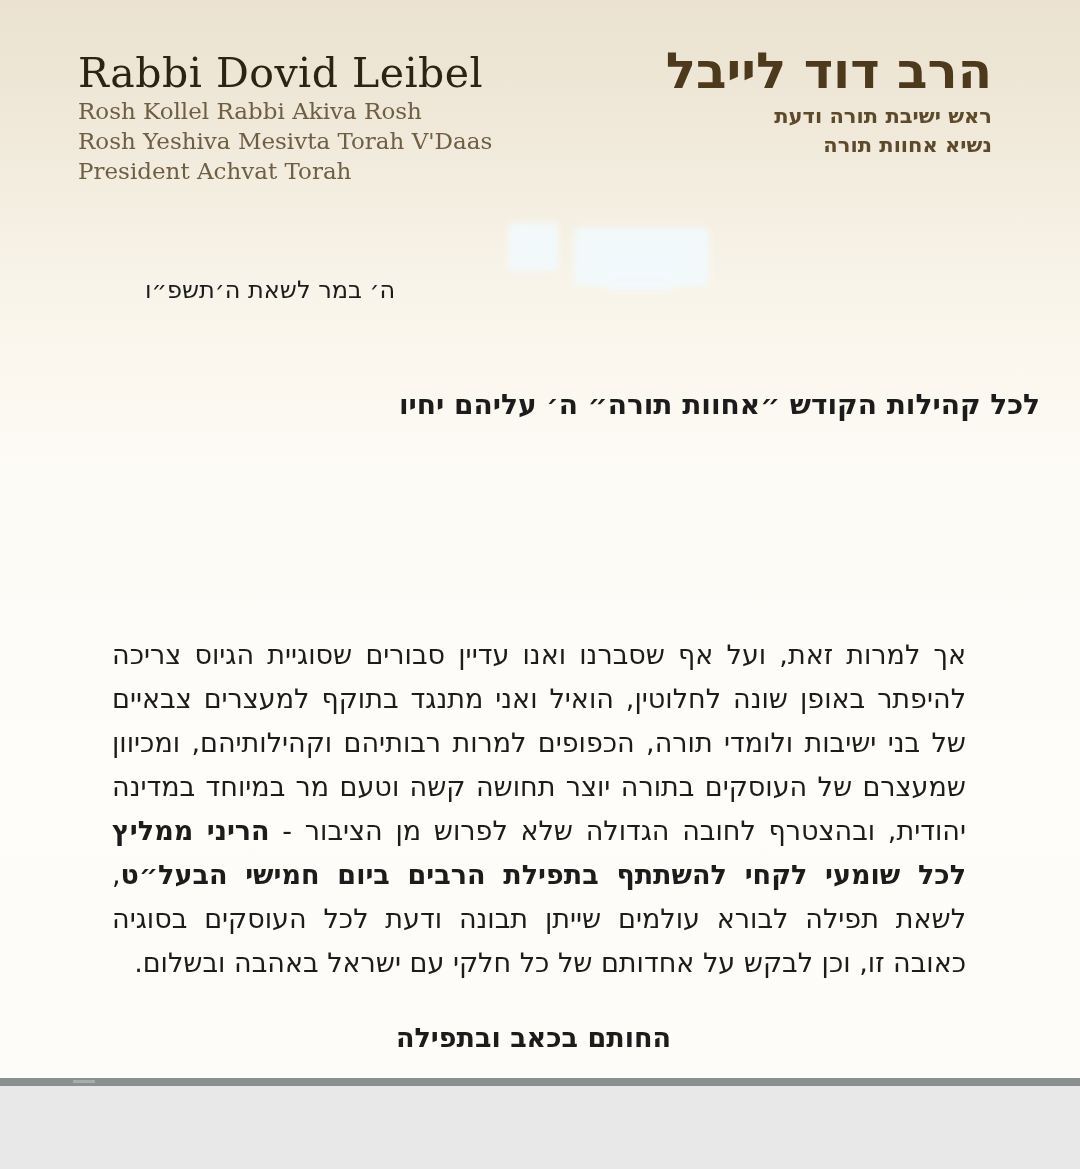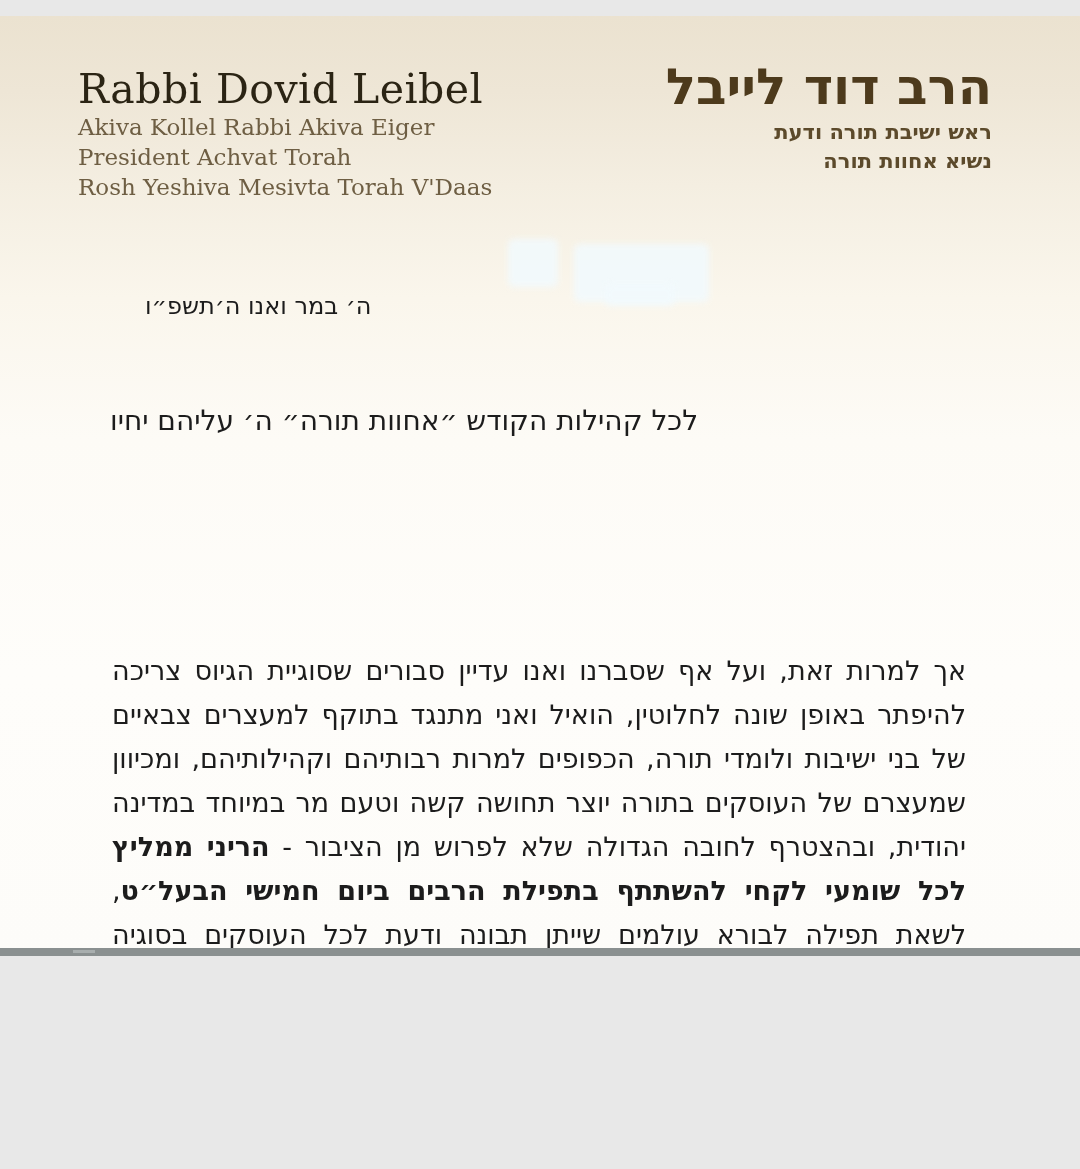--- a/index.html
+++ b/index.html
@@ -3,22 +3,22 @@
 <meta charset="utf-8">
 <style>
   html, body { margin: 0; padding: 0; }
   body {
     font-family: "DejaVu Sans", sans-serif;
     background: #e8e8e8;
   }
   .page {
     position: relative;
     width: 1080px;
-    height: 940px;
-    margin: 16px auto;
+    height: 1086px;
+    margin: 0 auto;
     overflow: hidden;
     background: linear-gradient(180deg,
       #ebe2d0 0%,
       #eee6d6 8%,
       #f4eee1 18%,
       #faf6ec 30%,
       #fdfbf6 45%,
       #fefdfa 70%,
       #fdfcf9 100%);
   }
@@ -84,23 +84,23 @@
     left: 145px;
     top: 276px;
     font-size: 24px;
     direction: rtl;
   }
   .salutation {
     position: absolute;
     left: 110px;
     right: 40px;
     top: 388px;
-    text-align: left;
+    text-align: right;
     font-size: 28px;
-    font-weight: normal;
+    font-weight: bold;
   }
   .para {
     position: absolute;
     left: 112px;
     right: 114px;
     font-size: 27px;
     line-height: 44px;
     text-align: justify;
   }
   .para1 { top: 496px; }
@@ -143,36 +143,36 @@
     background: #a8aeae;
   }
 </style>
 </head>
 <body>
 
 <div class="page">
 
   <div class="lh-english">
     <div class="name">Rabbi Dovid Leibel</div>
-    <div class="subtitle">Akiva Kollel Rabbi Akiva Eiger</div>
+    <div class="subtitle">Rosh Kollel Rabbi Akiva Rosh</div>
+    <div class="subtitle">Rosh Yeshiva Mesivta Torah V'Daas</div>
     <div class="subtitle">President Achvat Torah</div>
-    <div class="subtitle">Rosh Yeshiva Mesivta Torah V'Daas</div>
   </div>
 
   <div class="lh-hebrew">
     <div class="name">הרב דוד לייבל</div>
     <div class="subtitle">ראש ישיבת תורה ודעת</div>
     <div class="subtitle">נשיא אחוות תורה</div>
   </div>
 
   <div class="patch p1"></div>
   <div class="patch p2"></div>
   <div class="patch p3"></div>
 
-  <div class="heb date-line">ה׳ במר ואנו ה׳תשפ״ו</div>
+  <div class="heb date-line">ה׳ במר לשאת ה׳תשפ״ו</div>
 
   <div class="heb salutation">לכל קהילות הקודש ״אחוות תורה״ ה׳ עליהם יחיו</div>
 
 
   <p class="heb para para2"><span>אך למרות זאת, ועל אף שסברנו ואנו עדיין סבורים שסוגיית הגיוס צריכה להיפתר באופן שונה לחלוטין, הואיל ואני מתנגד בתוקף למעצרים צבאיים של בני ישיבות ולומדי תורה, הכפופים למרות רבותיהם וקהילותיהם, ומכיוון שמעצרם של העוסקים בתורה יוצר תחושה קשה וטעם מר במיוחד במדינה יהודית, ובהצטרף לחובה הגדולה שלא לפרוש מן הציבור - </span><b>הריני ממליץ לכל שומעי לקחי להשתתף בתפילת הרבים ביום חמישי הבעל״ט</b><span>, לשאת תפילה לבורא עולמים שייתן תבונה ודעת לכל העוסקים בסוגיה כאובה זו, וכן לבקש על אחדותם של כל חלקי עם ישראל באהבה ובשלום.</span></p>
 
   <div class="heb closing">החותם בכאב ובתפילה</div>
 
   <div class="heb signature">דוד לייבל</div>
 

